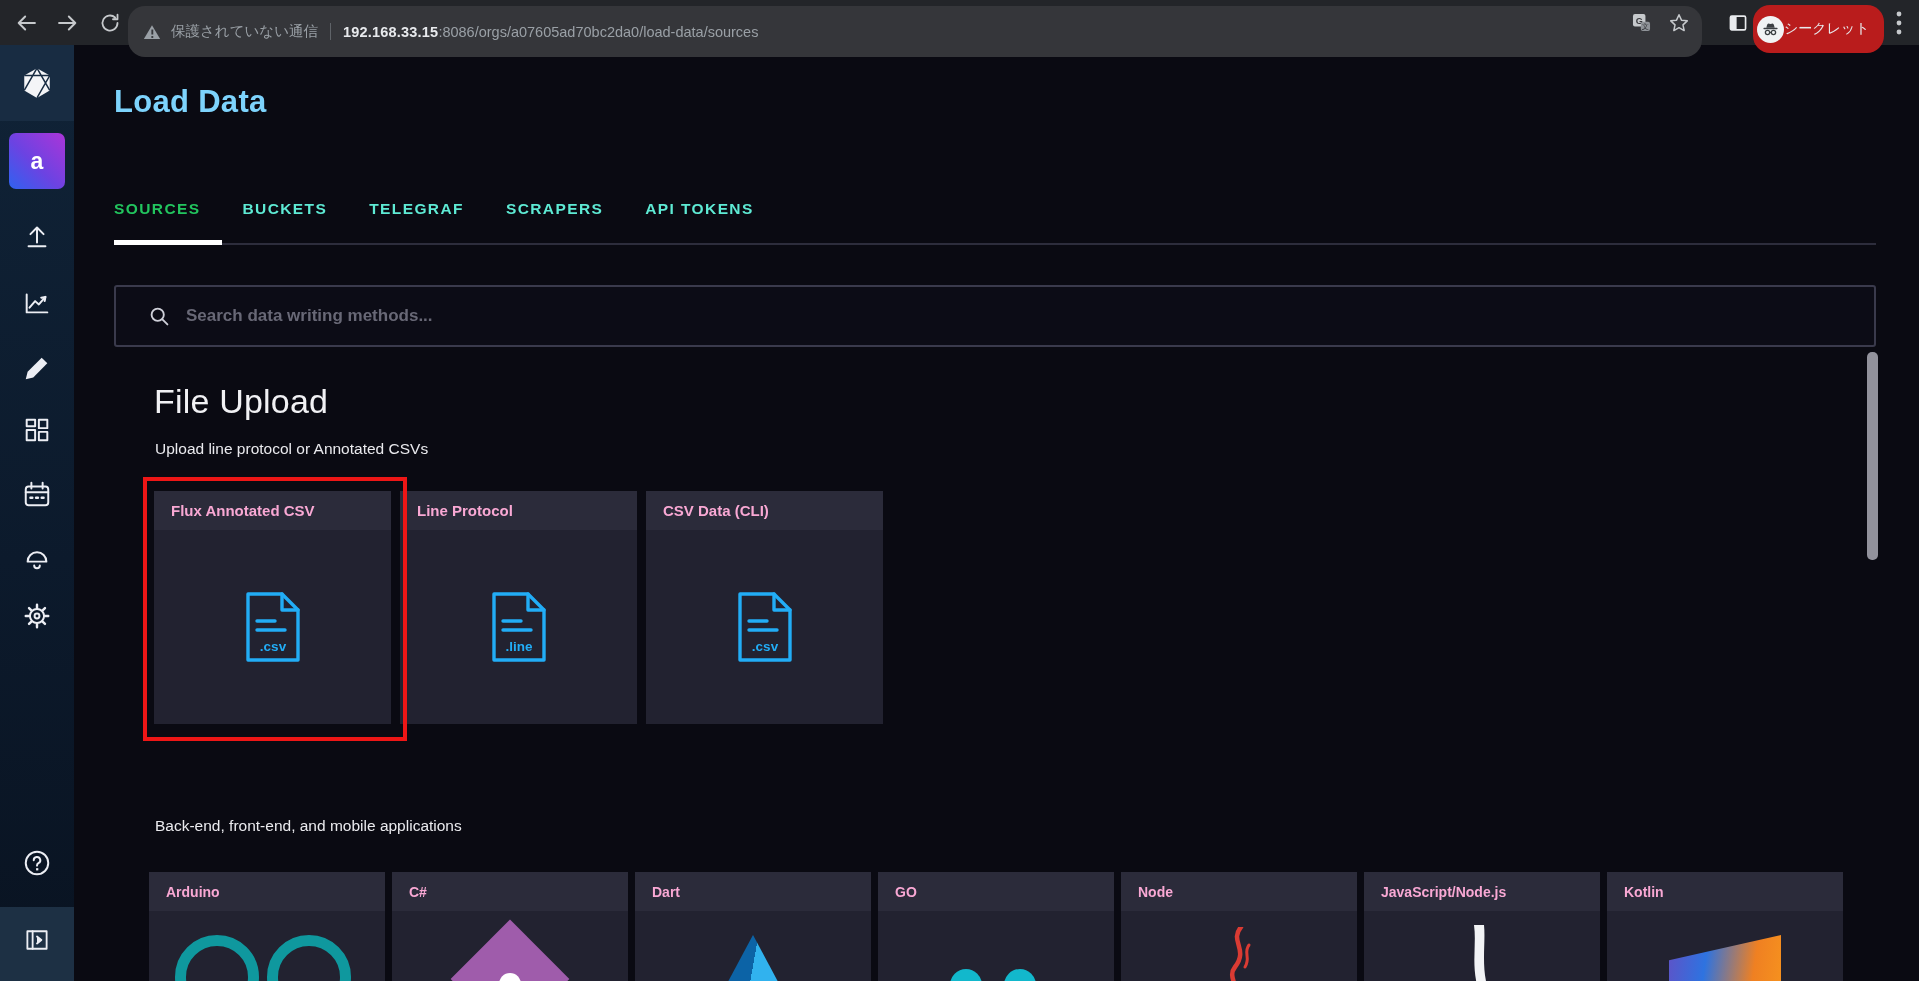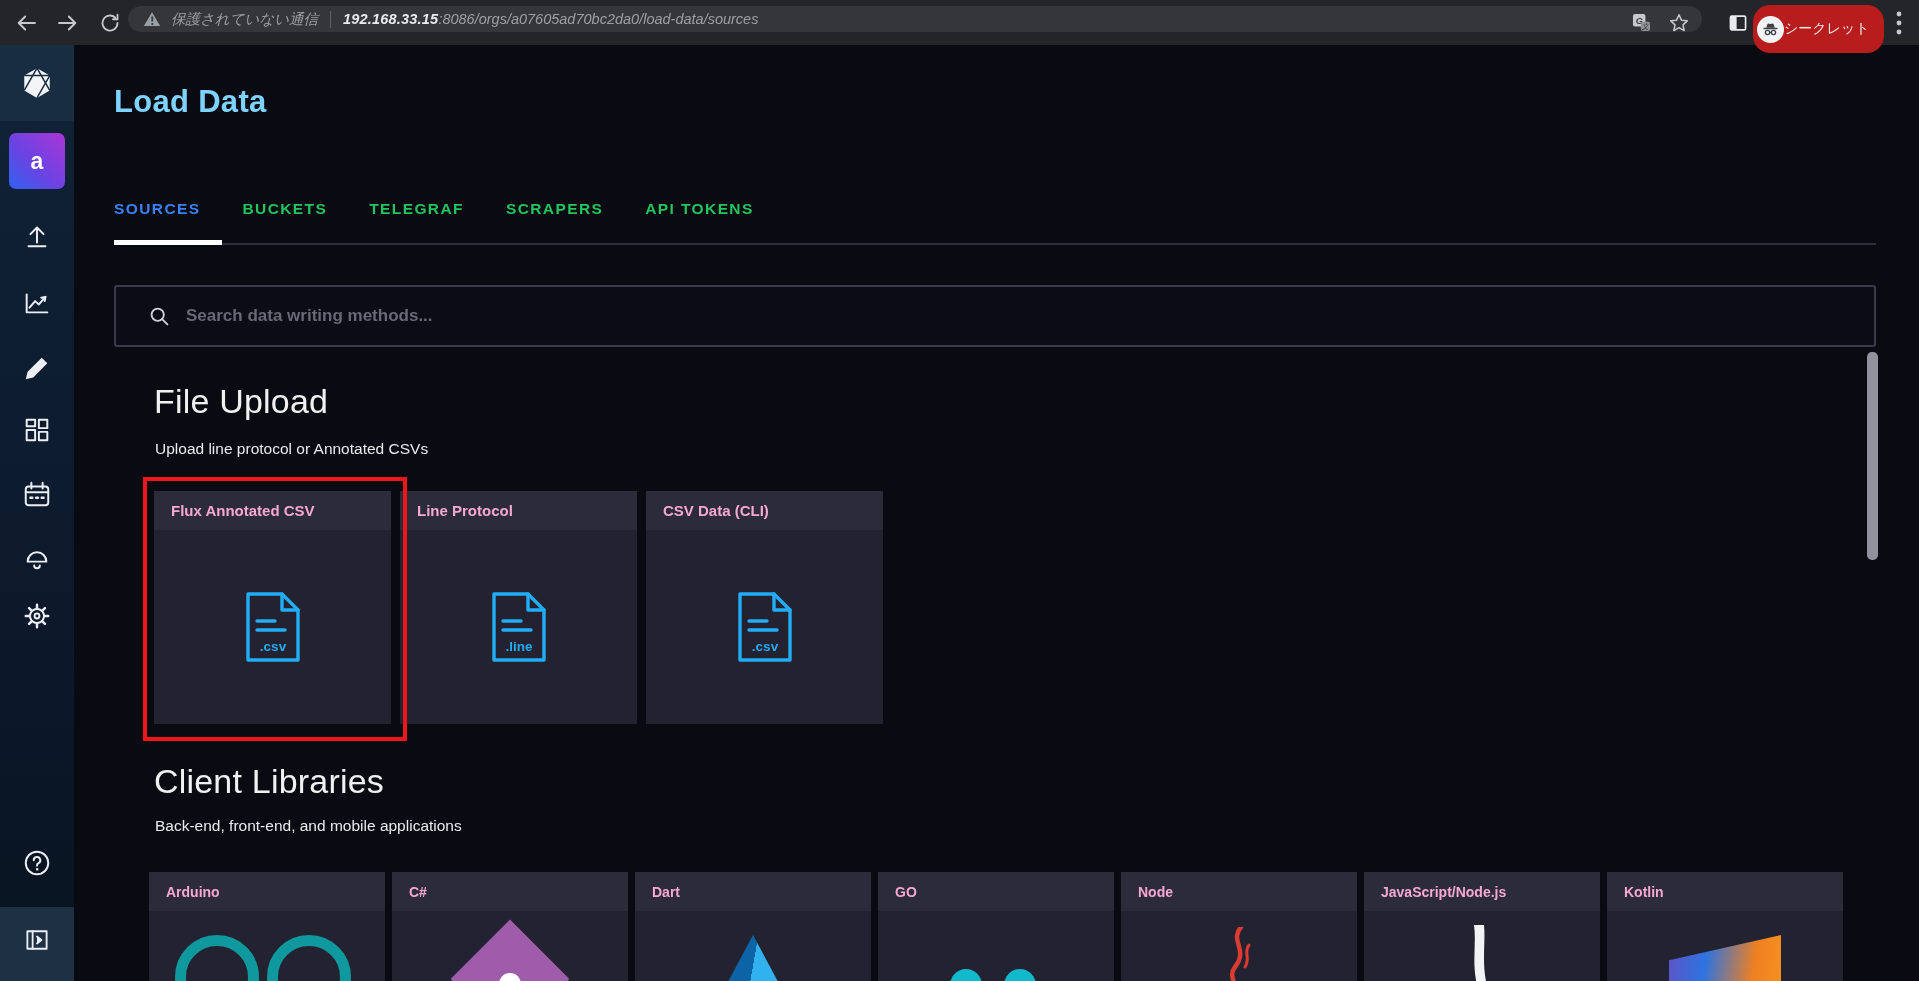--- a/index.html
+++ b/index.html
@@ -5,22 +5,22 @@
   * { margin:0; padding:0; box-sizing:border-box; }
   html,body { width:1919px; height:981px; background:#0a0a12; overflow:hidden;
               font-family:"Liberation Sans", sans-serif; position:relative; }
 
   
   .chrome { position:absolute; left:0; top:0; width:1919px; height:45px; background:#232529;
             display:flex; align-items:center; z-index:50; }
   .nav-btn { width:36px; height:36px; display:flex; align-items:center; justify-content:center; border-radius:50%; }
   .nav-btn svg { stroke:#c6c9cc; fill:none; stroke-width:2.4; stroke-linecap:round; stroke-linejoin:round; }
   .nav-group { display:flex; gap:6px; margin-left:8px; }
-  .url-pill { position:absolute; left:128px; top:6px; width:1574px; height:26px; background:#35363a;
-              border-radius:17px; display:flex; align-items:center; padding:0 14px;font-style:italic; }
+  .url-pill { position:absolute; left:128px; top:6px; width:1574px; height:51px; background:#35363a;
+              border-radius:17px; display:flex; align-items:center; padding:0 14px; }
   .url-pill .sec-label { color:#9aa0a6; font-size:14.5px; margin-left:9px; }
   .url-sep { width:1px; height:17px; background:#5f6368; margin:0 12px; }
   .url-host { color:#e8eaed; font-size:14.5px; font-weight:700; letter-spacing:.2px; }
   .url-path { color:#9aa0a6; font-size:14.5px; }
   .pill-right { position:absolute; right:12px; top:0; height:33px; display:flex; align-items:center; gap:16px; }
   .side-panel-btn { position:absolute; left:1722px; top:7px; width:32px; height:32px; display:flex; align-items:center; justify-content:center; }
   .profile-chip { position:absolute; left:1753px; top:5px; height:48px; padding:0 14px 0 4px; background:#b91c1c;
                   border-radius:17px; display:flex; align-items:center; }
   .profile-chip .pname { color:#e8eaed; font-size:14px; }
   .incog-avatar { width:27px; height:27px; border-radius:50%; background:#f1f3f4; display:flex; align-items:center; justify-content:center; }
@@ -36,22 +36,22 @@
                 display:flex; align-items:center; justify-content:center;
                 color:#fff; font-size:23px; font-weight:700; }
   .side-icon { position:absolute; left:21px; width:32px; height:32px; display:flex; align-items:center; justify-content:center; }
   .side-icon svg { stroke:#eceef4; fill:none; stroke-width:2.1; stroke-linecap:round; stroke-linejoin:round; }
   .nav-toggle-strip { position:absolute; left:0; top:862px; width:74px; height:74px; background:#1d3044; }
 
   
   .main { position:absolute; left:74px; top:45px; width:1845px; height:936px; }
   .page-title { position:absolute; left:40px; top:39px; color:#7dd3fc; font-size:31px; font-weight:700; letter-spacing:.3px; }
   .tabs { position:absolute; left:40px; top:155px; display:flex; gap:42px; }
-  .tab { font-size:15.5px; font-weight:700; letter-spacing:1.4px; color:#22c55e; padding-bottom:6px; }
-  .tab.active { color:#3b82f6;text-align:center; }
+  .tab { font-size:15.5px; font-weight:700; letter-spacing:1.4px; color:#5eead4; padding-bottom:6px; }
+  .tab.active { color:#22c55e;text-align:center; }
   .tabline-gray { position:absolute; left:40px; top:198px; width:1762px; height:2px; background:#2d2d3c; }
   .tabline-active { position:absolute; left:40px; top:195px; width:108px; height:5px; background:#ffffff; }
 
   .searchbox { position:absolute; left:40px; top:240px; width:1762px; height:62px; border:2px solid #3a3a4c;
                border-radius:3px; background:#0c0c16; display:flex; align-items:center; padding-left:32px; }
   .searchbox svg { stroke:#cfd0d9; fill:none; stroke-width:2.6; stroke-linecap:round; }
   .searchbox input { background:transparent; border:none; outline:none; margin-left:15px; width:1500px;
                      color:#e8e8ee; font-size:17px; font-weight:700; font-family:"Liberation Sans",sans-serif; }
   .searchbox input::placeholder { color:#686876; }
 
@@ -302,21 +302,20 @@
       <svg class="file-icon" viewBox="0 0 58 72">
         <path d="M4 3 H38 L54 19 V69 H4 Z"></path>
           <path d="M38 3 V19 H54"></path>
         <line x1="13" y1="30" x2="31" y2="30"></line>
           <line x1="13" y1="39" x2="41" y2="39"></line>
         <text x="29" y="60">.csv</text>
       </svg>
     </div>
   </div>
 
-  <div class="section-title" style="left:80px; top:717px">Client Libraries</div>
   <div class="section-sub" style="left:81px; top:772px">Back-end, front-end, and mobile applications</div>
 
   <div class="card lib-card" style="left:75px">
     <div class="card-header">Arduino</div>
     <div class="card-body">
       <div class="ring" style="left:26px"></div>
       <div class="ring" style="left:118px"></div>
     </div>
   </div>
 

